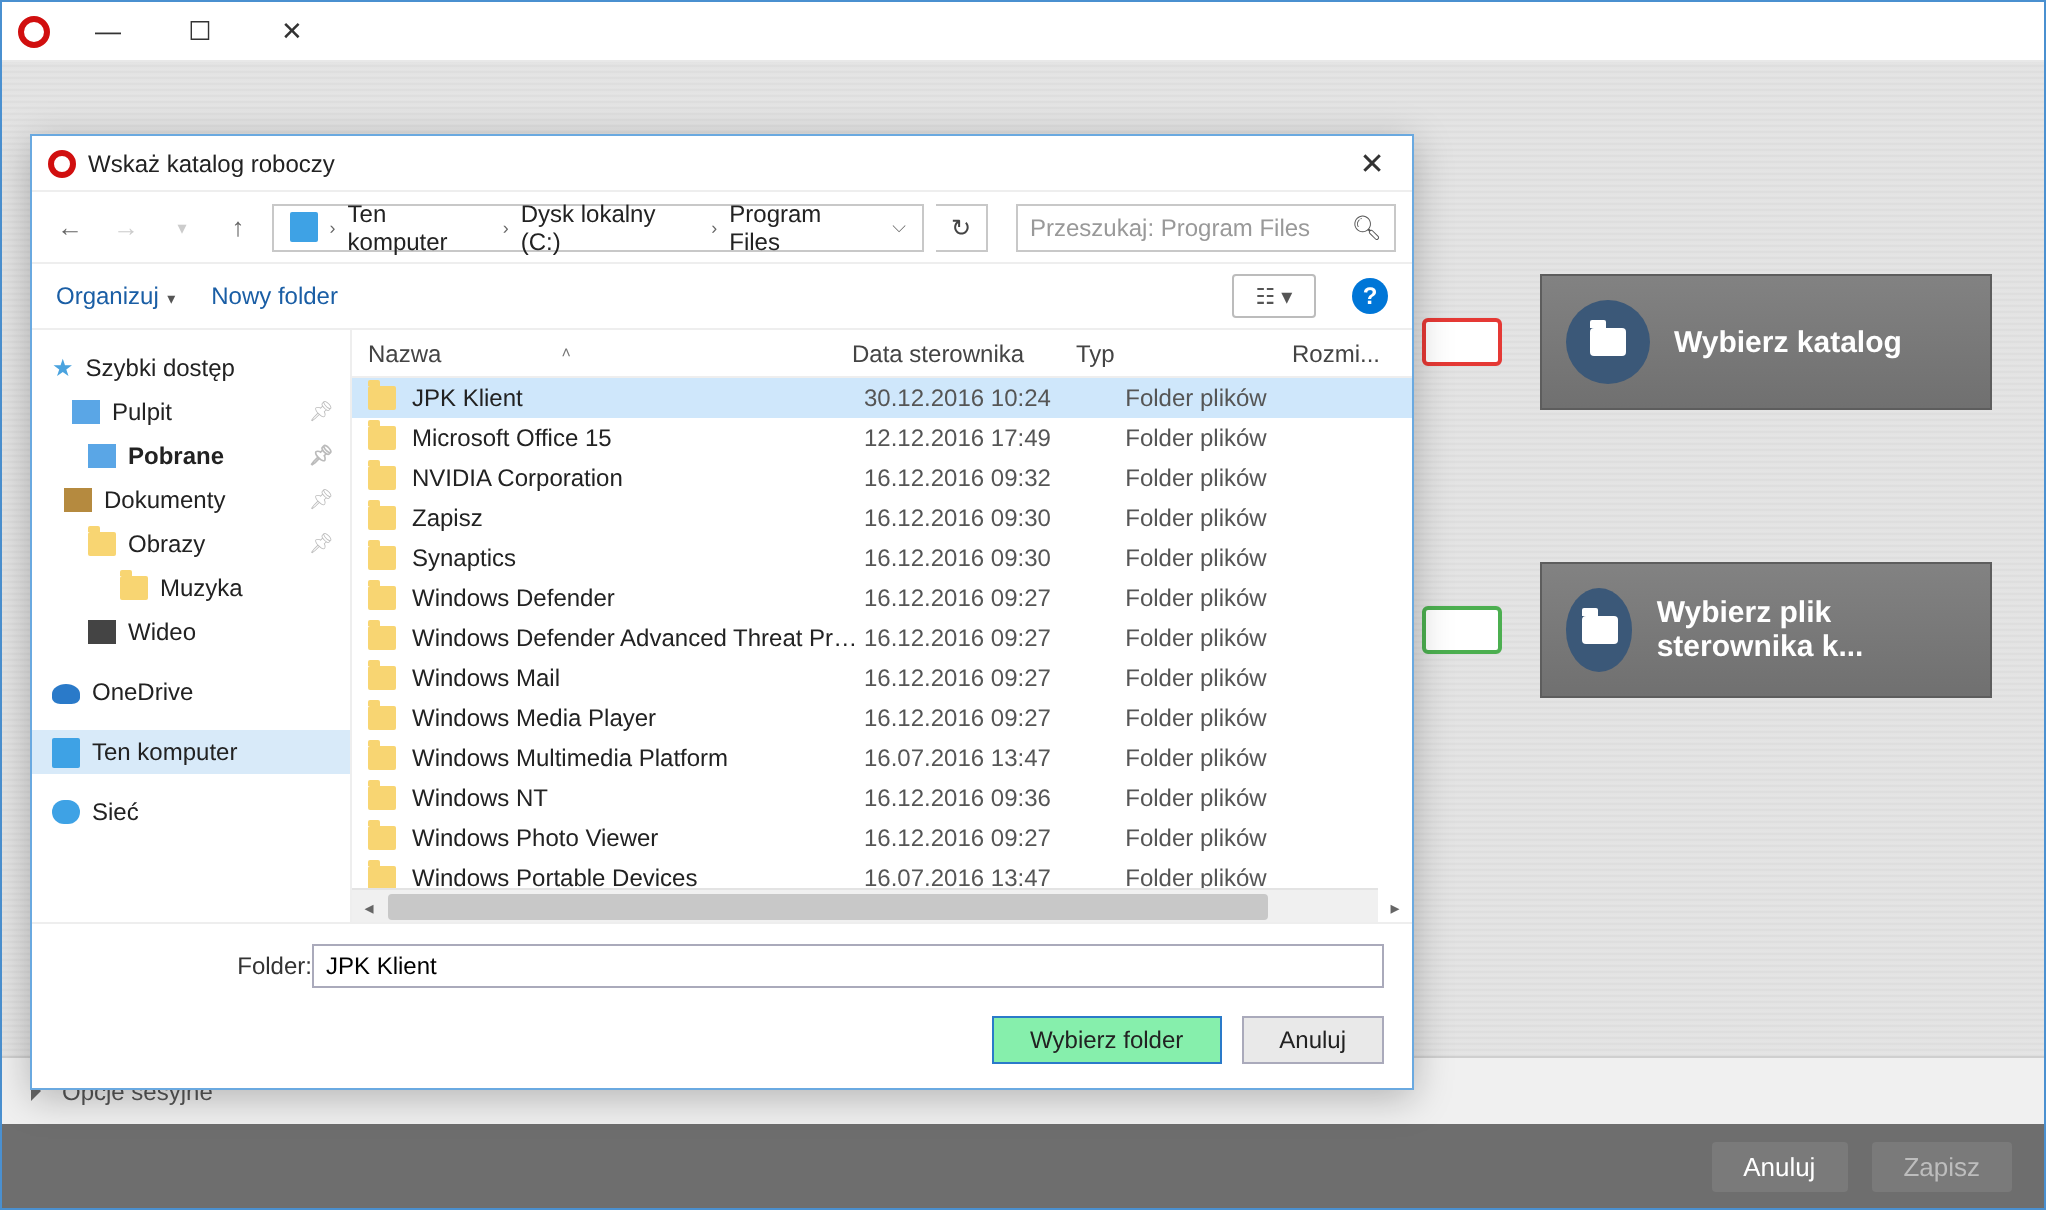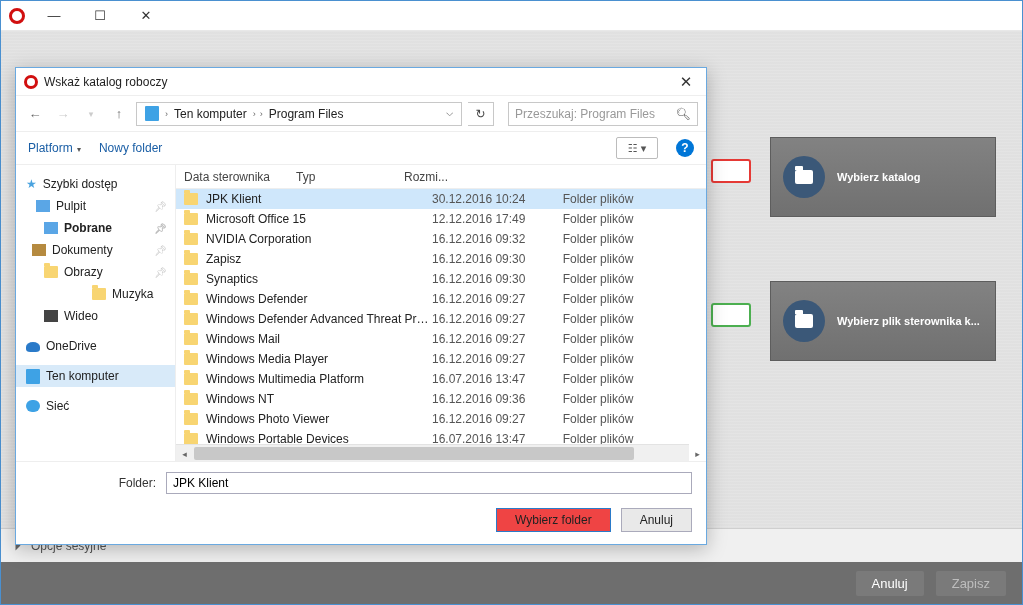--- a/index.html
+++ b/index.html
@@ -8,21 +8,21 @@
   
   .main-window { width:1023px; height:605px; border:1px solid #4a90d0; display:flex; flex-direction:column; }
   .main-titlebar { height:30px; display:flex; align-items:center; padding:0 0 0 8px; font-size:12px; background:#fff; border-bottom:1px solid #e8e8e8;}
   .main-titlebar .icon { width:16px;height:16px;border-radius:50%;background:#fff;border:3px solid #d10f0f;margin-right:6px;}
   .main-titlebar .title { flex:1; color:#333; }
   .winbtn { width:46px;height:30px;display:flex;align-items:center;justify-content:center;color:#333;font-size:13px;}
 
   .main-content { flex:1; background:linear-gradient(180deg,#f6f6f6,#eaeaea); position:relative; display:flex; flex-direction:column; }
   .metal-area{ flex:1; position:relative; background:repeating-linear-gradient(180deg,#e3e3e3,#e5e5e5 1px,#dcdcdc 2px,#e5e5e5 3px); }
 
-  .card{ position:absolute; right:26px; width:226px; height:80px; background:linear-gradient(180deg,#828282,#707070); border:1px solid #5d5d5d; display:flex; align-items:center; padding:0 12px; color:#fff; font-size:11px; font-weight:bold;}
+  .card{ position:absolute; right:26px; width:226px; height:68px; background:linear-gradient(180deg,#828282,#707070); border:1px solid #5d5d5d; display:flex; align-items:center; padding:0 12px; color:#fff; font-size:15px; font-weight:bold;}
   .card.one{ top:106px; } .card.two{ top:250px; }
   .card .circ{ width:42px;height:42px;border-radius:50%;background:#3b5878;display:flex;align-items:center;justify-content:center;margin-right:12px;}
   .card .fold{ width:18px;height:14px;background:#fff;position:relative;border-radius:2px;}
   .card .fold:before{content:"";position:absolute;top:-4px;left:0;width:8px;height:4px;background:#fff;border-radius:1px 1px 0 0;}
 
   .side-handle{ position:absolute; width:40px; height:24px; border-radius:3px;}
   .side-handle.red{ top:128px; left:710px; background:#fff;border:2px solid #e53935;}
   .side-handle.green{ top:272px; left:710px; background:#fff;border:2px solid #4caf50;}
 
   .session-strip{ height:34px; border-top:1px solid #cfcfcf; background:#f0f0f0; display:flex; align-items:center; padding:0 12px; font-size:12px; color:#555;}
@@ -83,26 +83,26 @@
   .row .ficon{ width:14px;height:12px;background:#f8d572;border-radius:1px;position:relative;margin-right:8px;}
   .row .ficon:before{content:"";position:absolute;top:-3px;left:0;width:6px;height:3px;background:#f8d572;border-radius:1px 1px 0 0;}
   .row .n{ width:226px; white-space:nowrap; overflow:hidden; text-overflow:ellipsis;}
   .row .d{ width:112px; color:#555;} .row .ty{ width:108px; color:#555;text-align:center;}
   .hscroll{ height:17px; background:#f0f0f0; border-top:1px solid #e3e3e3; position:relative; margin:0 17px 0 0;}
   .hscroll .thumb{ position:absolute; left:18px; top:2px; height:13px; width:440px; background:#c8c8c8; border-radius:2px;}
   .hscroll .ar{ position:absolute; top:0; width:17px;height:17px;display:flex;align-items:center;justify-content:center;font-size:9px;color:#666;}
   .hscroll .ar.l{left:0;} .hscroll .ar.r{right:-17px;}
   
   .dlg-bottom{ padding:10px 14px 12px 14px; border-top:1px solid #eee;}
-  .folder-line{ display:flex; align-items:center; gap:10px; margin-bottom:14px;}
+  .folder-line{ display:flex; align-items:center; margin-bottom:14px;}
   .folder-line label{ font-size:12px; width:126px; text-align:right; color:#333;}
   .folder-line input{ flex:1; height:22px; border:1px solid #aab; font-size:12px; padding:0 6px;}
   .dlg-btns{ display:flex; justify-content:flex-end; gap:10px;}
   .dlg-btns button{ height:24px; padding:0 18px; font-size:12px; background:#e9e9e9; border:1px solid #aab; color:#222;}
-  .dlg-btns button.primary{ border:1px solid #2a7ac9; background:#ef4444;}
+  .dlg-btns button.primary{ border:1px solid #2a7ac9; background:#86efac;}
 </style>
 </head>
 <body>
 
 <div class="main-window">
   <div class="main-titlebar">
     <span class="icon"></span>
     <div class="winbtn">―</div>
     <div class="winbtn">☐</div>
     <div class="winbtn close">✕</div>
@@ -137,34 +137,35 @@
         <div class="dlg-nav">
           <div class="navbtn">←</div>
           <div class="navbtn dis">→</div>
           <div class="navbtn dis" style="font-size:9px;">▾</div>
           <div class="navbtn">↑</div>
           <div class="crumb-box">
             <span class="ticon monitor" style="margin:0 4px;"></span>
             <span class="chev">›</span>
             <span class="seg">Ten komputer</span>
             <span class="chev">›</span>
+            <span class="seg">Dysk lokalny (C:)</span>
             <span class="chev">›</span>
             <span class="seg">Program Files</span>
             <span class="drop">⌵</span>
           </div>
           <div class="refresh">↻</div>
           <div class="search-box">
             <span>Przeszukaj: Program Files</span>
             <span class="mg">🔍︎</span>
           </div>
         </div>
 
         <div class="dlg-toolbar">
           <span class="org">
-            <span>Platform</span><span class="tri2"> ▾</span>
+            <span>Organizuj</span><span class="tri2"> ▾</span>
           </span>
           <span>Nowy folder</span>
           <span class="spacer"></span>
           <div class="viewbtn">☷ ▾</div>
           <div class="helpbtn">?</div>
         </div>
 
         <div class="dlg-body">
           <div class="tree">
             <div class="tgroup section">
@@ -185,21 +186,21 @@
                 <div class="tgroup" style="">
                   <span class="ticon doc"></span>
                   <span>Dokumenty</span>
                   <span class="pin">📌︎</span>
                 </div>
                 <div class="tgroup" style="padding-left: 28px;">
                   <span class="ticon folder"></span>
                   <span>Obrazy</span>
                   <span class="pin">📌︎</span>
                 </div>
-                <div class="tgroup" style="padding-left: 32px; margin-left: 44px;">
+                <div class="tgroup" style="padding-left: 44px;">
                   <span class="ticon folder"></span>
                   <span>Muzyka</span>
                 </div>
                 <div class="tgroup" style="padding-left: 28px;">
                   <span class="ticon vid"></span>
                   <span>Wideo</span>
                 </div>
               </div>
             <div style="height:8px;"></div>
             <div class="tgroup section">
@@ -213,20 +214,24 @@
             </div>
             <div style="height:8px;"></div>
             <div class="tgroup section">
               <span class="ticon net"></span>
               <span>Sieć</span>
             </div>
           </div>
 
           <div class="list">
             <div class="list-header">
+              <div class="col-name">
+                <span>Nazwa</span>
+                <span class="sort-car">˄</span>
+              </div>
               <div class="col-date">Data sterownika</div>
               <div class="col-type">Typ</div>
               <div class="col-size">Rozmi...</div>
             </div>
             <div class="rows" id="file-rows">
                 <div class="row sel">
                   <span class="ficon"></span>
                   <span class="n">JPK Klient</span>
                   <span class="d">30.12.2016 10:24</span>
                   <span class="ty">Folder plików</span>

